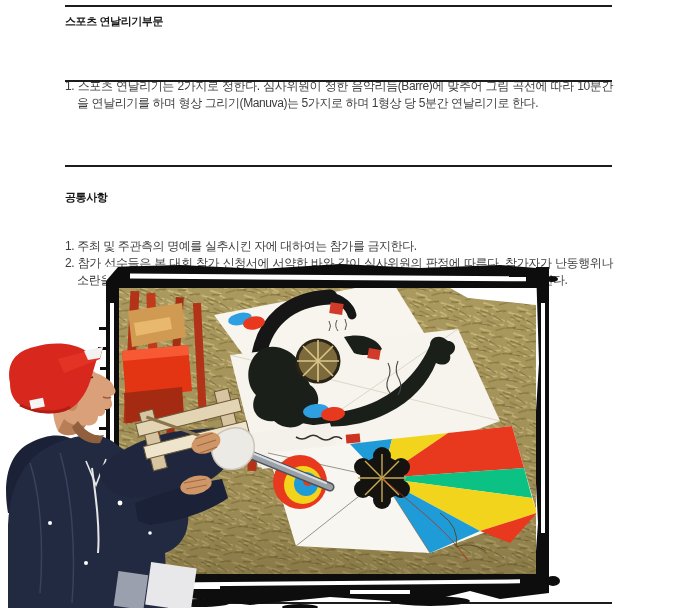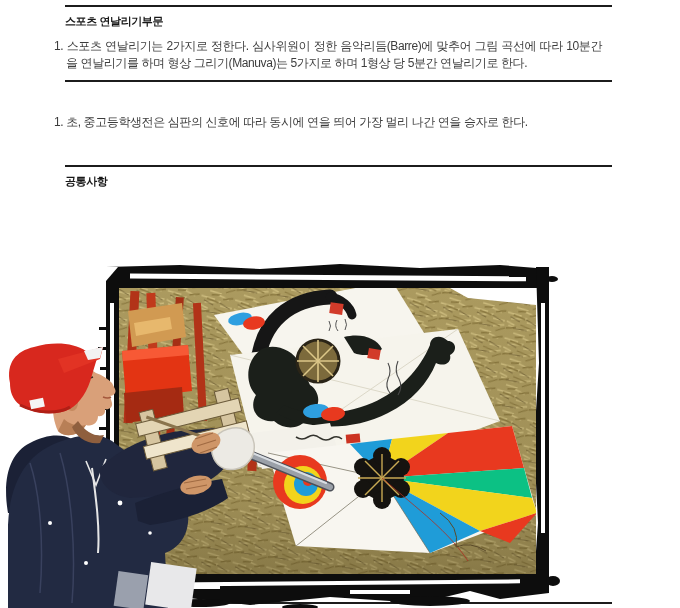--- a/index.html
+++ b/index.html
@@ -6,46 +6,49 @@
   body{
     width:680px;height:608px;position:relative;background:#ffffff;
     font-family:"Liberation Sans","DejaVu Sans",sans-serif;overflow:hidden;
   }
   .page{position:absolute;inset:0;}
   .rule{position:absolute;left:65px;width:547px;height:2px;background:#1c1c1c;}
   .heading{
     position:absolute;left:65px;width:547px;margin:0;
     font-size:11px;font-weight:bold;color:#171717;letter-spacing:-0.4px;line-height:19px;
   }
-  .body-block{position:absolute;left:54px;width:548px;color:#3c3c3c;font-size:12px;line-height:17px;letter-spacing:-0.4px;}
+  .body-block{position:absolute;left:65px;width:548px;color:#3c3c3c;font-size:12px;line-height:17px;letter-spacing:-0.4px;margin-top:40px;}
   .item{margin:0;padding-left:12px;text-indent:-12px;text-align:justify;}
   .photo-wrap{position:absolute;left:0;top:263px;width:680px;height:345px;}
   svg{display:block;}
 </style>
 </head>
 <body>
 
 <div class="page">
 
   <div class="rule" style="top:5px"></div>
 
   <h2 class="heading" style="top:12px">스포츠 연날리기부문</h2>
   <div class="body-block" style="top:38px">
     <p class="item">1. 스포츠 연날리기는 2가지로 정한다. 심사위원이 정한 음악리듬(Barre)에 맞추어 그림 곡선에 따라 10분간을 연날리기를 하며 형상 그리기(Manuva)는 5가지로 하며 1형상 당 5분간 연날리기로 한다.</p>
   </div>
 
   <div class="rule" style="top:80px"></div>
 
   <div class="body-block" style="top:114px">
-    <p class="item">1. 초, 중고등학생전은 심판의 신호에 따라 동시에 연을 띄어 가장 멀리 나간 연을 승자로 한다.</p>
   </div>
 
   <div class="rule" style="top:165px"></div>
 
-  <h2 class="heading" style="top:172px">공통사항</h2>
+  <h2 class="heading" style="top:188px">공통사항</h2>
+  <div class="body-block" style="top:198px">
+    <p class="item">1. 주최 및 주관측의 명예를 실추시킨 자에 대하여는 참가를 금지한다.</p>
+    <p class="item">2. 참가 선수들은 본 대회 참가 신청서에 서약한 바와 같이 심사위원의 판정에 따른다. 참가자가 난동행위나 소란을 피우는 등 대회에 지장을 초래한다고 판단될 경우에는 참가 금지 또는 실격으로 처리한다.</p>
+  </div>
 
   <div class="rule" style="top:602px"></div>
 
   <div class="photo-wrap">
     <svg width="680" height="345" viewBox="0 0 680 345">
       <defs>
         <pattern id="straw" width="34" height="26" patternUnits="userSpaceOnUse" patternTransform="rotate(8)">
           <rect width="34" height="26" fill="#ab9a5f"></rect>
           <path d="M0,4 l14,2 M16,1 l12,4 M4,10 l16,-2 M20,12 l12,1 M2,17 l13,3 M18,20 l14,-3 M8,24 l12,2 M0,13 l8,3" stroke="#cdbc7e" stroke-width="1.6" fill="none"></path>
           <path d="M6,6 l12,3 M22,5 l10,-2 M0,20 l10,-2 M14,15 l14,4 M24,24 l9,-4 M10,2 l8,-1" stroke="#8a783f" stroke-width="1.3" fill="none"></path>

